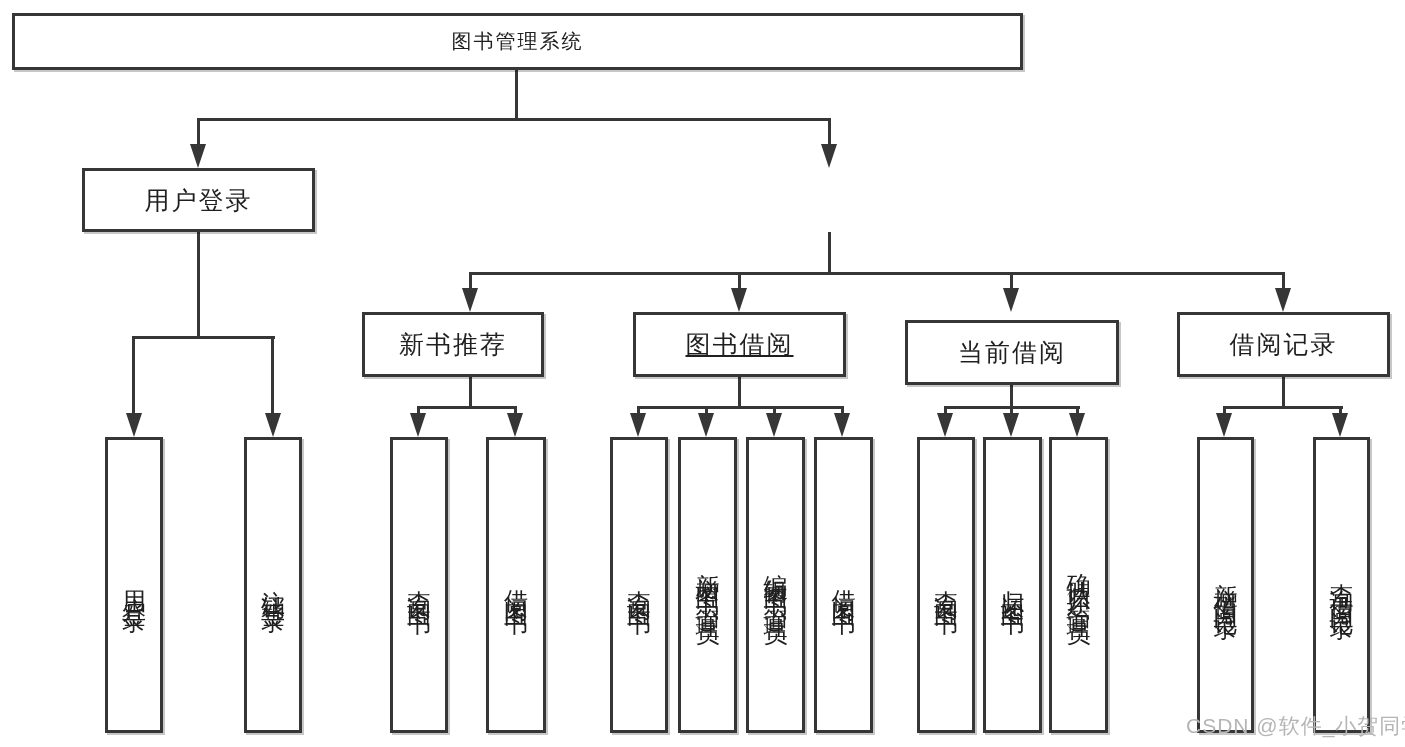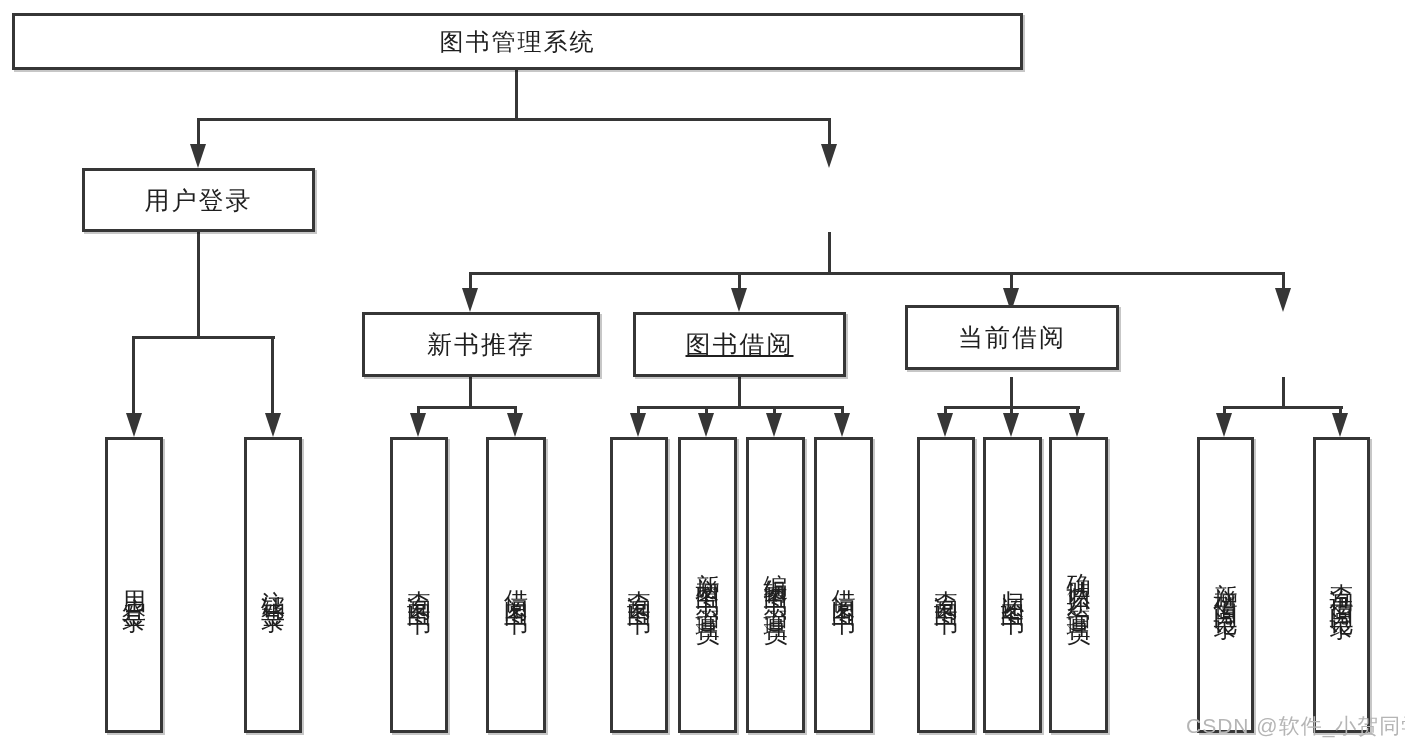--- a/index.html
+++ b/index.html
@@ -8,21 +8,21 @@
     font-family:"Liberation Sans", sans-serif; overflow:hidden;
   }
   .node {
     position:absolute; box-sizing:border-box;
     border:3px solid #363636; background:#ffffff;
     box-shadow:2px 2px 0 rgba(0,0,0,0.22);
     display:flex; align-items:center; justify-content:center;
     color:#1f1f1f; z-index:2;
   }
   .node.h { font-size:25px; letter-spacing:2px; }
-  .node.root { font-size:24px; }
+  .node.root { font-size:20px; }
   .node.v {
     writing-mode:vertical-rl; font-size:24px; letter-spacing:7px;
     text-align:center;
   }
   .hline, .vline { position:absolute; background:#363636; z-index:1; }
   .hline { height:3px; }
   .vline { width:3px; }
   .arrow {
     position:absolute; width:0; height:0; z-index:1;
     border-left:8px solid transparent; border-right:8px solid transparent;
@@ -61,23 +61,24 @@
   <div class="hline" style="left:469px; top:272px; width:816px;"></div>
   <div class="vline" style="left:469px;  top:272px; height:20px;"></div>
   <div class="arrow" style="left:462px;  top:288px;"></div>
   <div class="vline" style="left:738px;  top:272px; height:20px;"></div>
   <div class="arrow" style="left:731px;  top:288px;"></div>
   <div class="vline" style="left:1010px; top:272px; height:20px;"></div>
   <div class="arrow" style="left:1003px; top:288px;"></div>
   <div class="vline" style="left:1282px; top:272px; height:20px;"></div>
   <div class="arrow" style="left:1275px; top:288px;"></div>
 
-  <div class="node h" style="left:362px; top:312px; width:238px; height:65px;">新书推荐</div>
+  <div class="node h" style="left:362px; top:312px; width:182px; height:65px;">新书推荐</div>
   <div class="node h" style="left:633px; top:312px; width:213px; height:65px;text-decoration:underline;">图书借阅</div>
-  <div class="node h" style="left:905px; top:305px; width:214px; height:65px;">当前借阅</div>
+  <div class="node h" style="left:905px; top:320px; width:214px; height:65px;">当前借阅</div>
+  <div class="node h" style="left:1177px; top:312px; width:213px; height:65px;">借阅记录</div>
 
   <div class="vline" style="left:469px; top:377px; height:29px;"></div>
   <div class="hline" style="left:417px; top:406px; width:100px;"></div>
   <div class="vline" style="left:417px; top:406px; height:9px;"></div>
   <div class="arrow" style="left:410px; top:413px;"></div>
   <div class="vline" style="left:514px; top:406px; height:9px;"></div>
   <div class="arrow" style="left:507px; top:413px;"></div>
 
   <div class="vline" style="left:738px; top:377px; height:29px;"></div>
   <div class="hline" style="left:637px; top:406px; width:207px;"></div>

